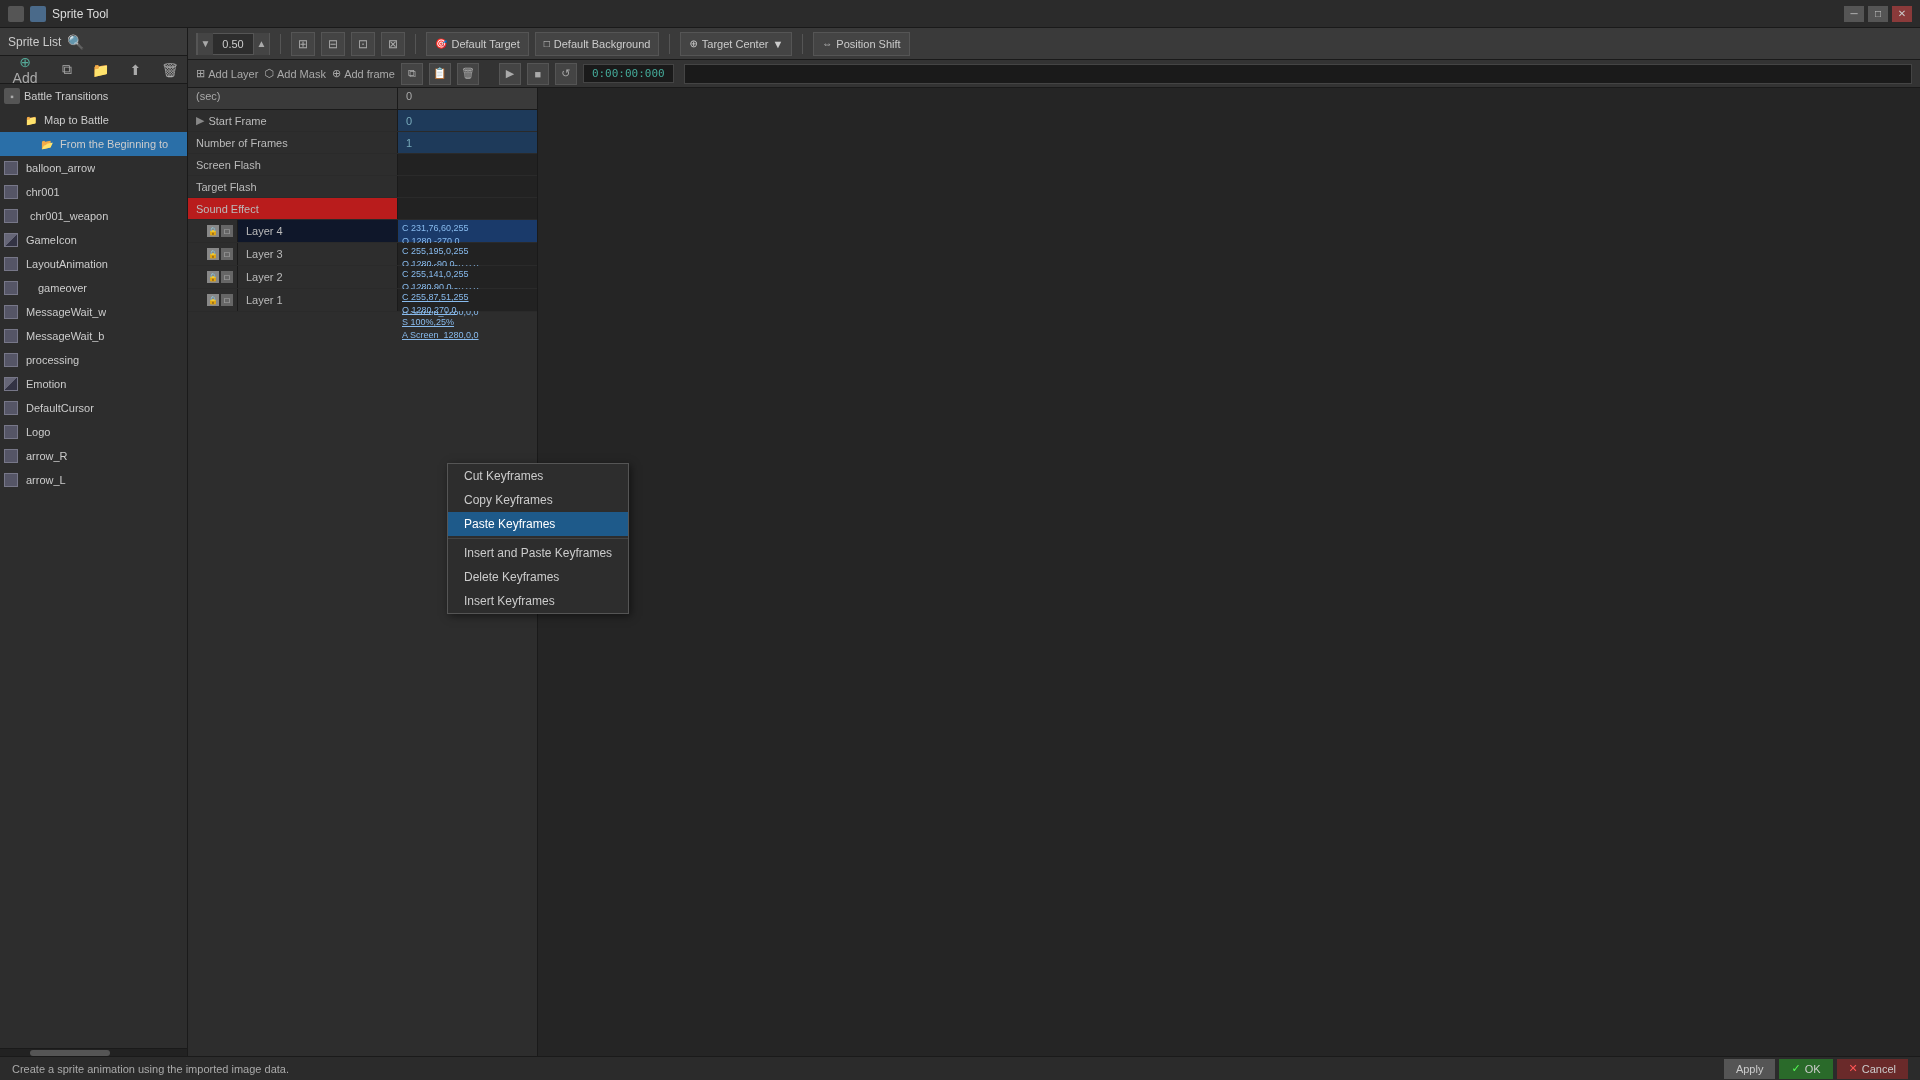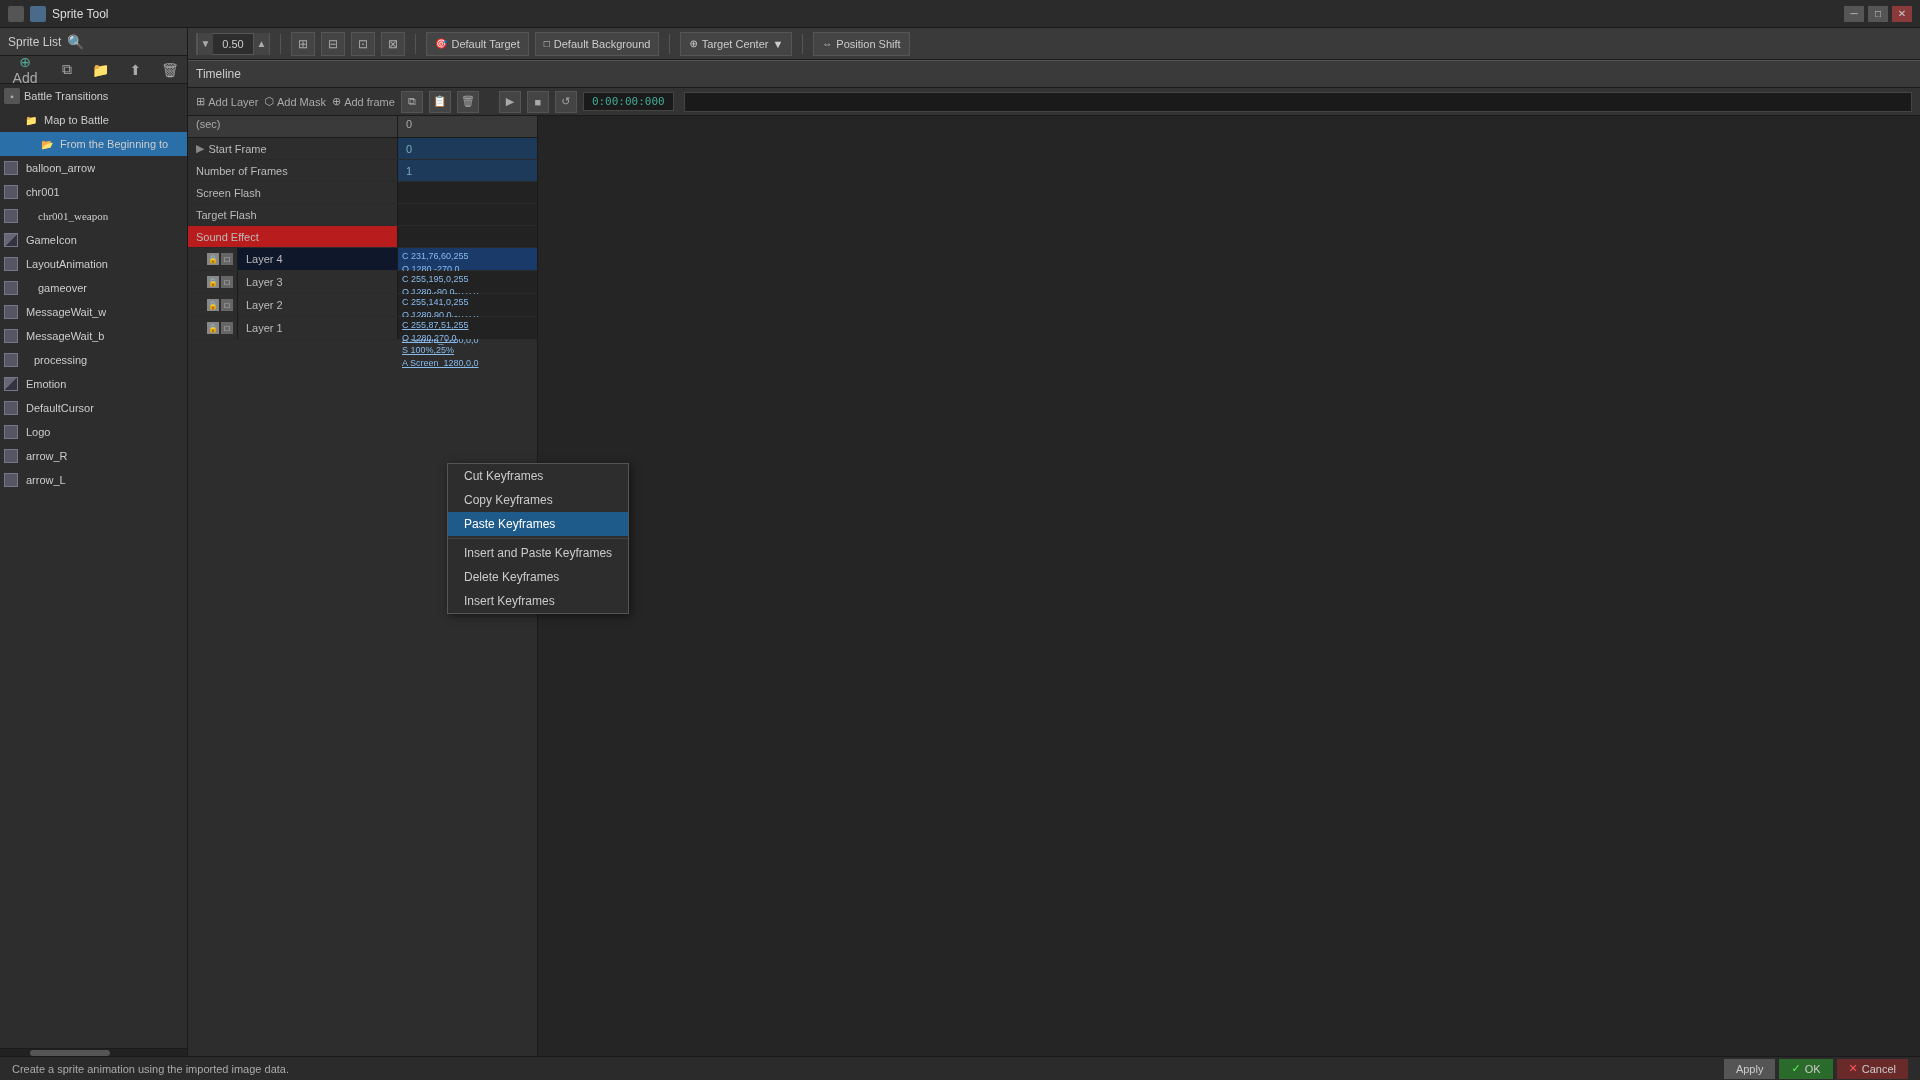--- a/index.html
+++ b/index.html
@@ -184,21 +184,21 @@
         <span class="label" style="margin-left:4px;">balloon_arrow</span>
       </div>
 
       <div class="tree-item">
         <div class="sprite-icon"></div>
         <span class="label" style="margin-left:4px;">chr001</span>
       </div>
 
       <div class="tree-item">
         <div class="sprite-icon"></div>
-        <span class="label" style="margin-left:16px;font-family:Liberation Serif, serif;">chr001_weapon</span>
+        <span class="label" style="margin-left:8px;">chr001_weapon</span>
       </div>
 
       <div class="tree-item">
         <div class="multi-icon"></div>
         <span class="label" style="margin-left:4px;">GameIcon</span>
       </div>
 
       <div class="tree-item">
         <div class="sprite-icon"></div>
         <span class="label" style="margin-left:4px;">LayoutAnimation</span>
@@ -214,21 +214,21 @@
         <span class="label" style="margin-left:4px;">MessageWait_w</span>
       </div>
 
       <div class="tree-item">
         <div class="sprite-icon"></div>
         <span class="label" style="margin-left:4px;">MessageWait_b</span>
       </div>
 
       <div class="tree-item">
         <div class="sprite-icon"></div>
-        <span class="label" style="margin-left:12px;">processing</span>
+        <span class="label" style="margin-left:4px;">processing</span>
       </div>
 
       <div class="tree-item">
         <div class="multi-icon"></div>
         <span class="label" style="margin-left:4px;">Emotion</span>
       </div>
 
       <div class="tree-item">
         <div class="sprite-icon"></div>
         <span class="label" style="margin-left:4px;">DefaultCursor</span>
@@ -287,23 +287,20 @@
       </button>
       <div class="toolbar-separator"></div>
       <button class="position-shift-btn">
         <span style="font-size:10px;">⇔</span>
         <span>Position Shift</span>
       </button>
     </div>
 
 
     <div id="timeline-section">
-      <div id="timeline-header">
-        <span>Timeline</span>
-      </div>
       <div id="timeline-toolbar">
         <button class="tl-btn">
           <span>⊞</span>
           <span>Add Layer</span>
         </button>
         <button class="tl-btn">
           <span>⬡</span>
           <span>Add Mask</span>
         </button>
         <button class="tl-btn">

